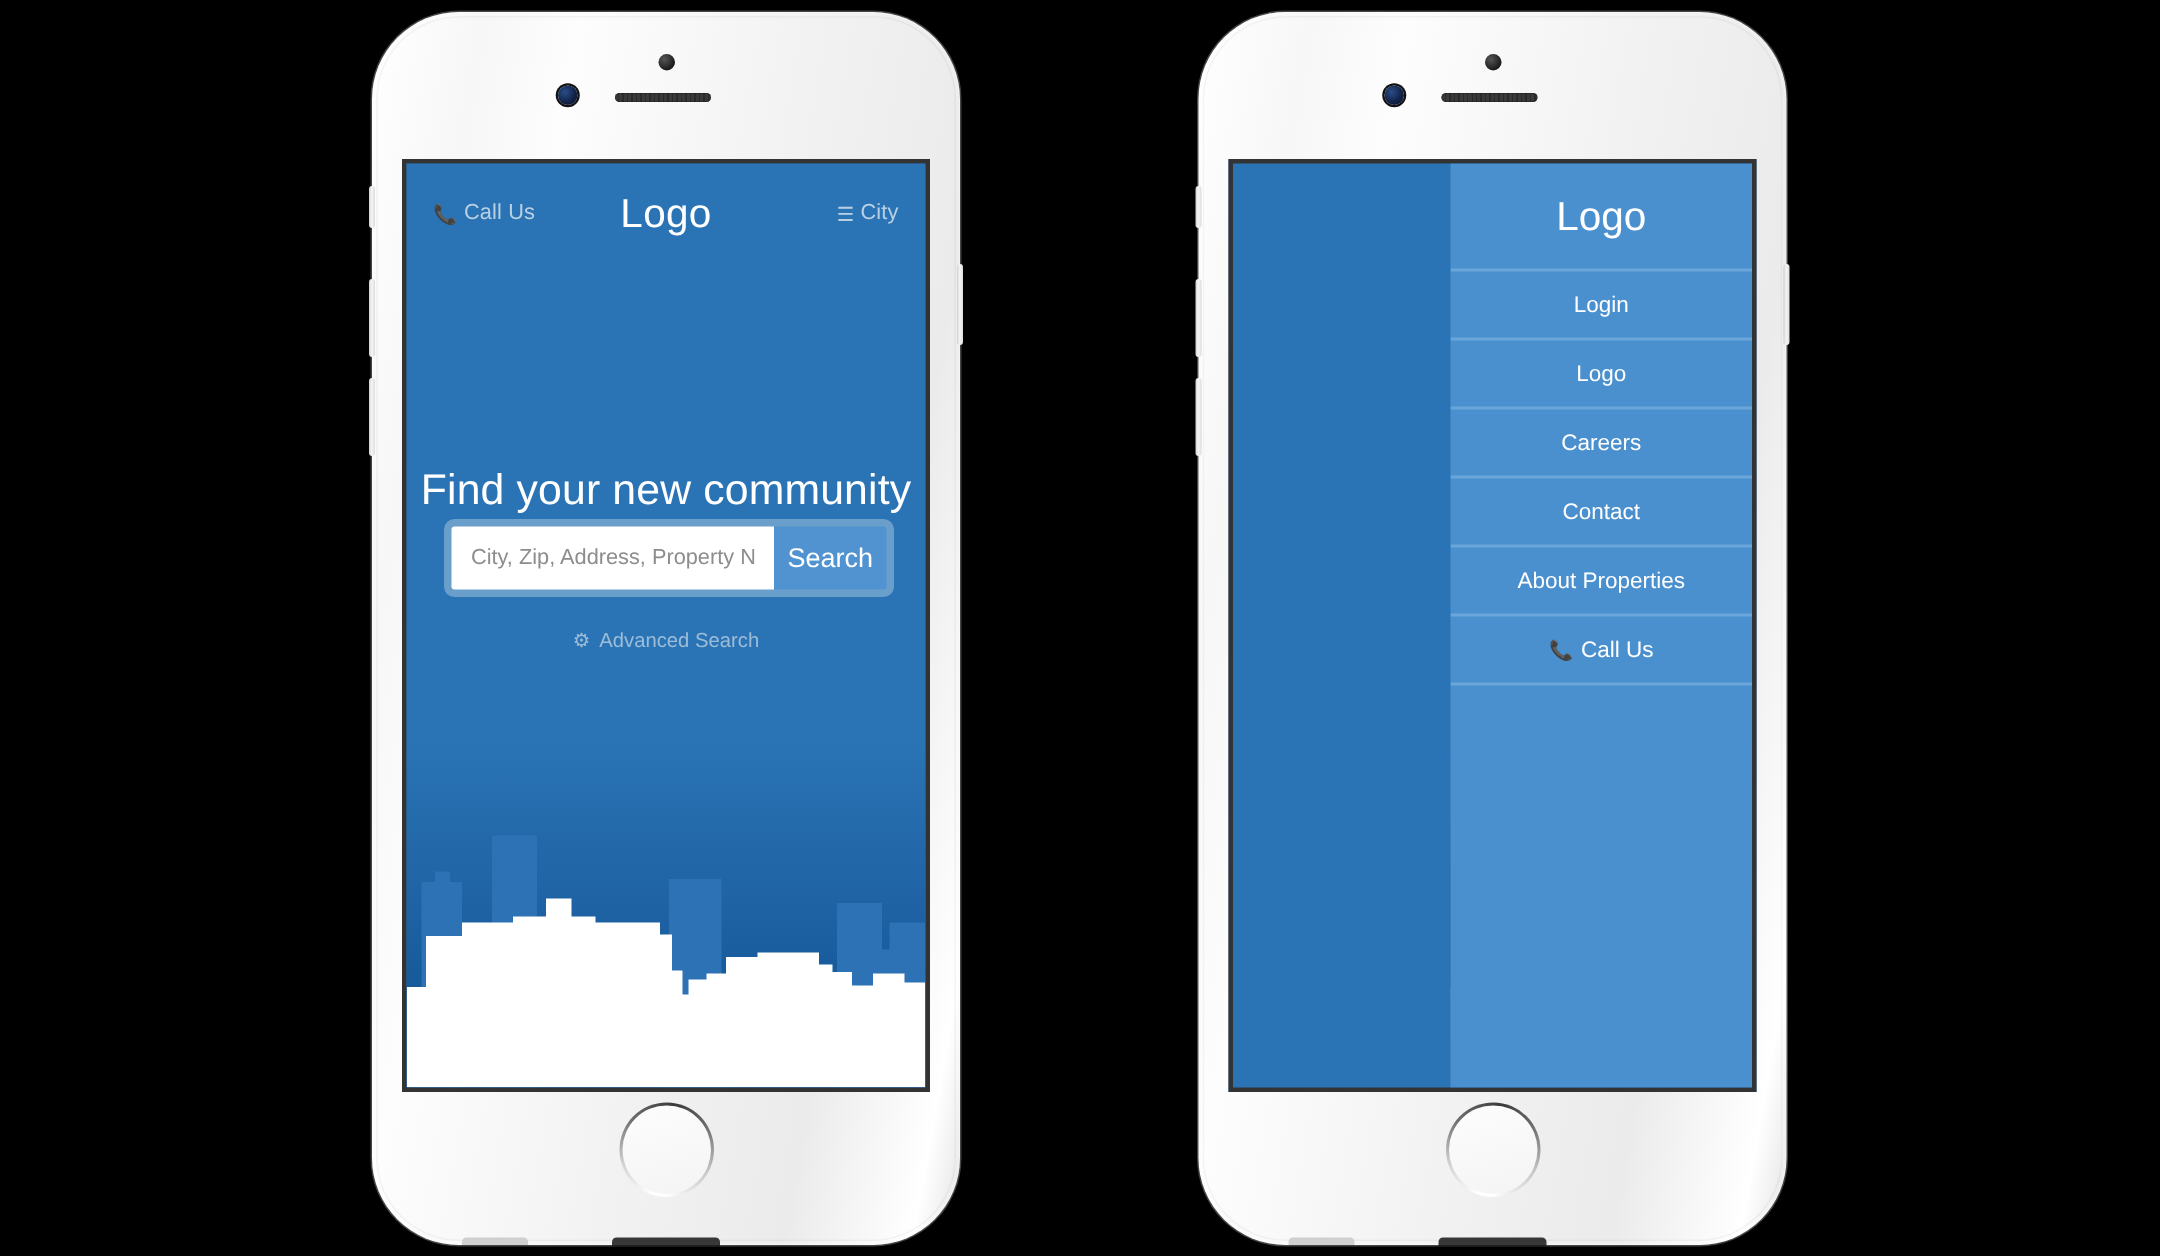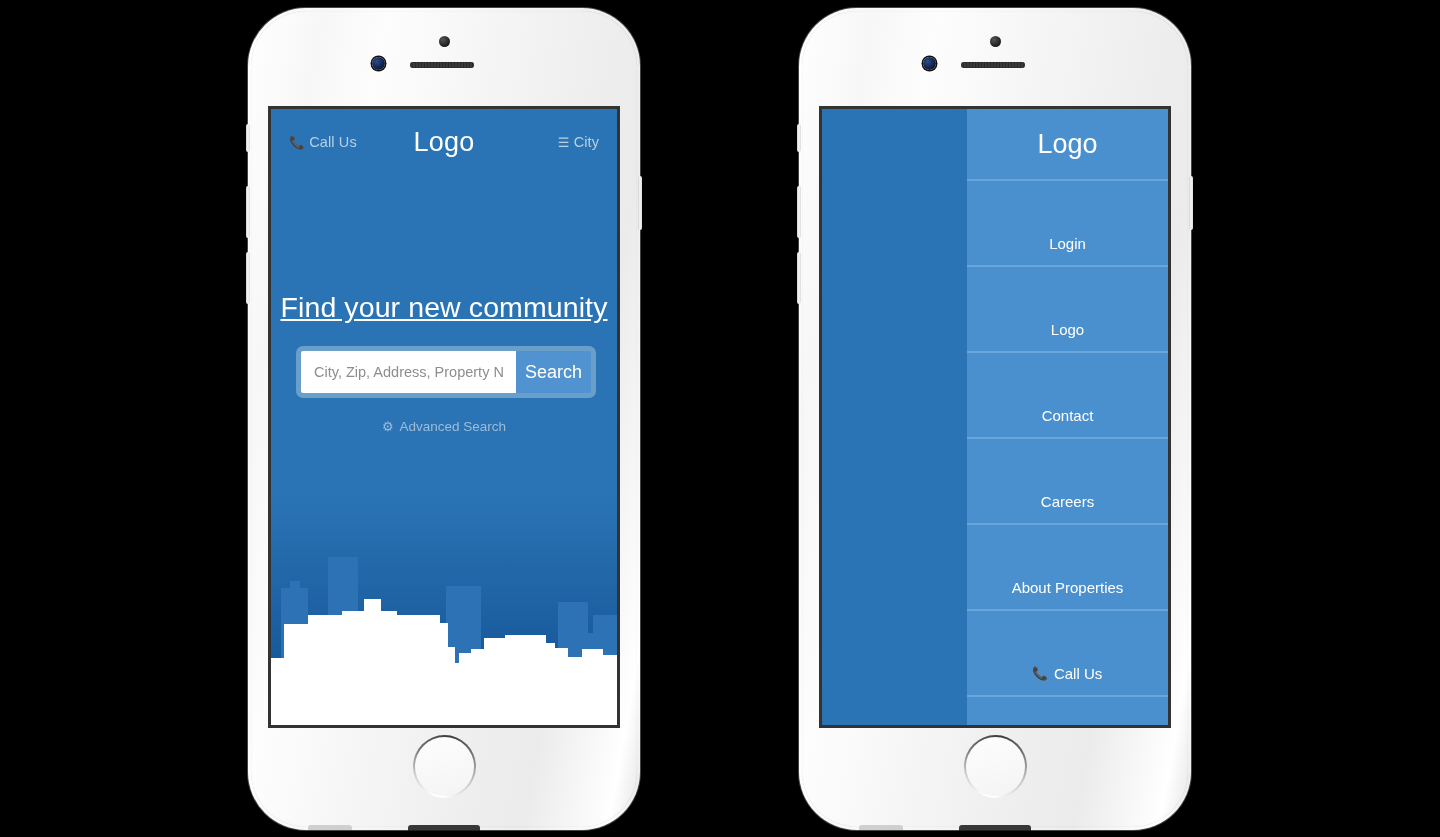--- a/index.html
+++ b/index.html
@@ -157,28 +157,27 @@
     font-size: 27px;
     color: #ffffff;
     font-weight: 400;
     letter-spacing: .2px;
     pointer-events: none;
   }
   .ico { font-size: 13px; line-height: 1; display: inline-block; }
 
   .hero-title {
     position: absolute;
-    top: 182px; left: 0; right: 0;
+    top: 202px; left: 0; right: 0;
     text-align: center;
     color: #ffffff;
     font-size: 28.5px;
     font-weight: 400;
     letter-spacing: .1px;
     white-space: nowrap;
-    text-decoration: underline;
   }
 
   .searchwrap {
     position: absolute;
     top: 237px; left: 25px;
     width: 300px; height: 52px;
     background: rgba(255,255,255,0.30);
     border-radius: 7px;
     padding: 5px;
     display: flex;
@@ -244,21 +243,20 @@
     height: 46px;
     display: flex;
     align-items: center;
     justify-content: center;
     gap: 5px;
     font-size: 15px;
     color: #ffffff;
     border-bottom: 2px solid #6aa6da;
     cursor: pointer;
     white-space: nowrap;
-    margin-top: 40px;
   }
 </style>
 </head>
 <body>
 
 <div class="stage">
 
   <div class="phone phone-1">
     <div class="phone-body"></div>
     <div class="btn-side btn-mute"></div>
@@ -374,24 +372,24 @@
       <div class="menu-panel">
         <div class="menu-logo">Logo</div>
 
         <div class="menu-item">
           <span>Login</span>
         </div>
         <div class="menu-item">
           <span>Logo</span>
         </div>
         <div class="menu-item">
+          <span>Careers</span>
+        </div>
+        <div class="menu-item">
           <span>Contact</span>
-        </div>
-        <div class="menu-item">
-          <span>Careers</span>
         </div>
         <div class="menu-item">
           <span>About Properties</span>
         </div>
         <div class="menu-item">
           <span class="ico">📞</span>
           <span>Call Us</span>
         </div>
       </div>
 

